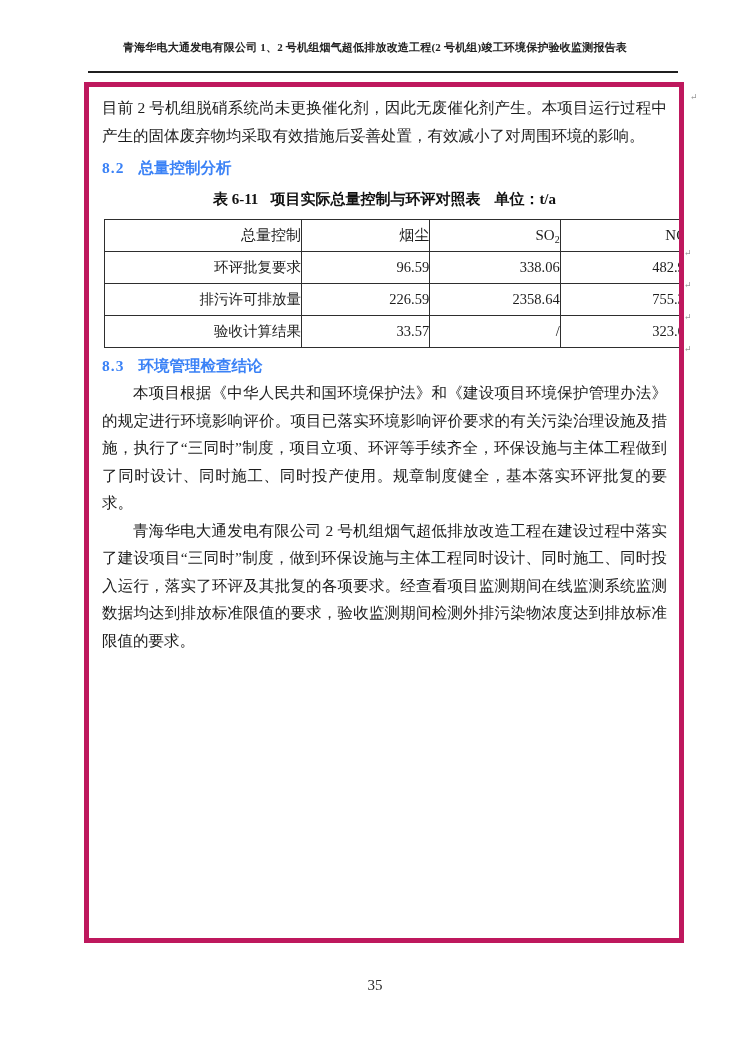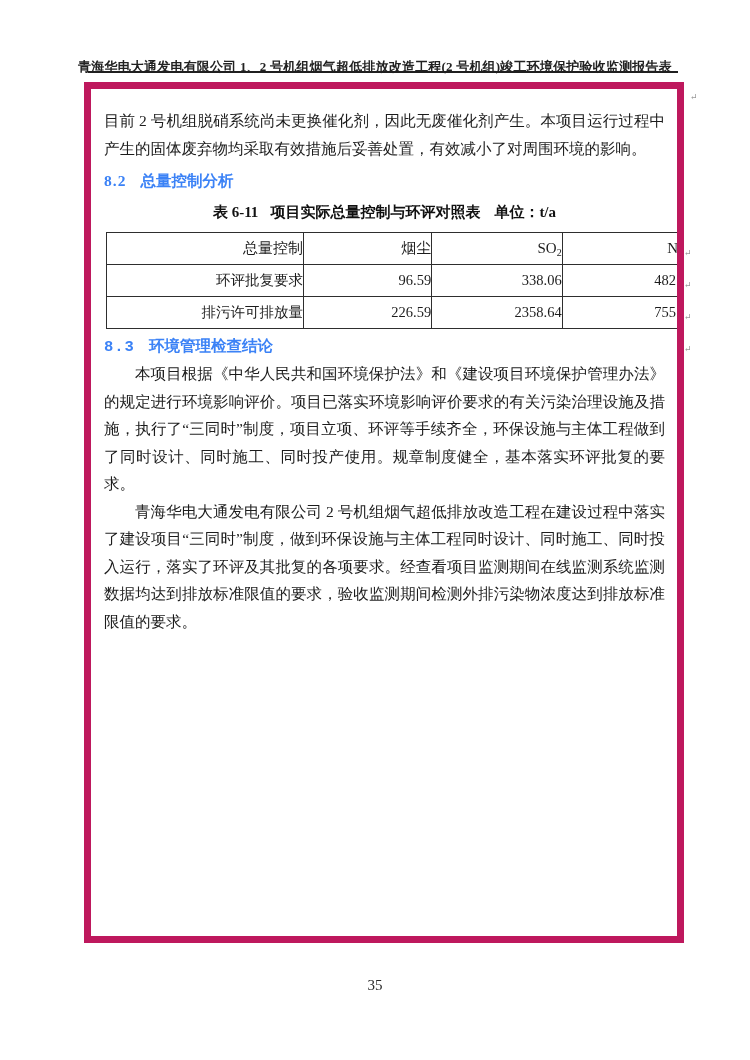--- a/index.html
+++ b/index.html
@@ -7,42 +7,42 @@
     width: 750px; height: 1060px;
     background: #ffffff;
     position: relative;
     font-family: "Liberation Serif", "DejaVu Serif", serif;
     color: #1c1c1c;
     -webkit-font-smoothing: antialiased;
   }
 
   .running-header {
     position: absolute;
-    top: 58px; left: 0;
+    top: 40px; left: 0;
     width: 100%;
     text-align: center;
-    font-size: 13px;
+    font-size: 11px;
     font-weight: 700;
     letter-spacing: 0.2px;
     color: #222;
   }
   .header-rule {
     position: absolute;
     top: 71px; left: 88px;
     width: 590px; height: 2px;
     background: #1f1f1f;
   }
 
   .content-box {
     position: absolute;
     top: 82px; left: 84px;
     width: 600px; height: 861px;
-    border: 7px solid #be185d;
+    border: 5px solid #be185d;
     box-sizing: border-box;
-    padding: 16px 12px 0 13px;
+    padding: 5px 12px 0 13px;
     overflow: hidden;
   }
 
   .para {
     margin: 0;
     font-size: 15.5px;
     line-height: 27.5px;
     text-align: justify;
     word-break: break-all;
     color: #1c1c1c;
@@ -87,21 +87,21 @@
     padding: 0;
     color: #1c1c1c;
   }
   table.quota-table th { font-size: 15px; }
   table.quota-table sub {
     font-size: 10px;
     vertical-align: -3px;
     line-height: 0;
   }
 
-  .sec83-block { margin-top: 7px; font-family: Liberation Mono, monospace; }
+  .sec83-block { margin-top: 7px; }
 
   .page-number {
     position: absolute;
     top: 977px; left: 0;
     width: 100%;
     text-align: center;
     font-size: 15px;
     color: #2a2a2a;
   }
 
@@ -149,20 +149,26 @@
         <td>96.59</td>
         <td>338.06</td>
         <td>482.94</td>
       </tr>
       <tr>
         <td>排污许可排放量</td>
         <td>226.59</td>
         <td>2358.64</td>
         <td>755.30</td>
       </tr>
+      <tr>
+        <td>验收计算结果</td>
+        <td>33.57</td>
+        <td>/</td>
+        <td>323.61</td>
+      </tr>
     </tbody>
   </table>
 
   <div class="sec-heading sec83-block">
     <span class="sec-num">8.3</span><span>环境管理检查结论</span>
   </div>
   <p class="para indent">本项目根据《中华人民共和国环境保护法》和《建设项目环境保护管理办法》的规定进行环境影响评价。项目已落实环境影响评价要求的有关污染治理设施及措施，执行了“三同时”制度，项目立项、环评等手续齐全，环保设施与主体工程做到了同时设计、同时施工、同时投产使用。规章制度健全，基本落实环评批复的要求。</p>
 
   <p class="para indent">青海华电大通发电有限公司 2 号机组烟气超低排放改造工程在建设过程中落实了建设项目“三同时”制度，做到环保设施与主体工程同时设计、同时施工、同时投入运行，落实了环评及其批复的各项要求。经查看项目监测期间在线监测系统监测数据均达到排放标准限值的要求，验收监测期间检测外排污染物浓度达到排放标准限值的要求。</p>
 

